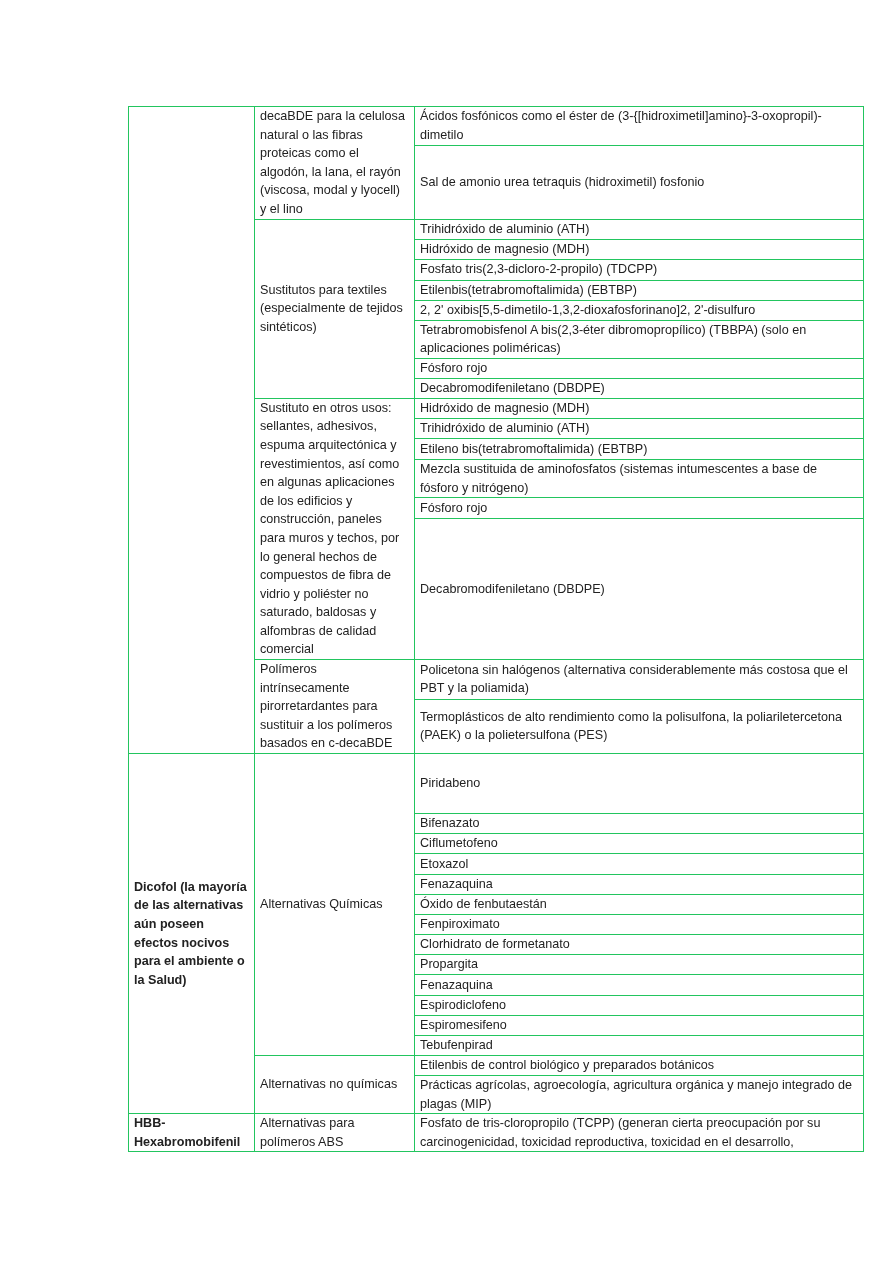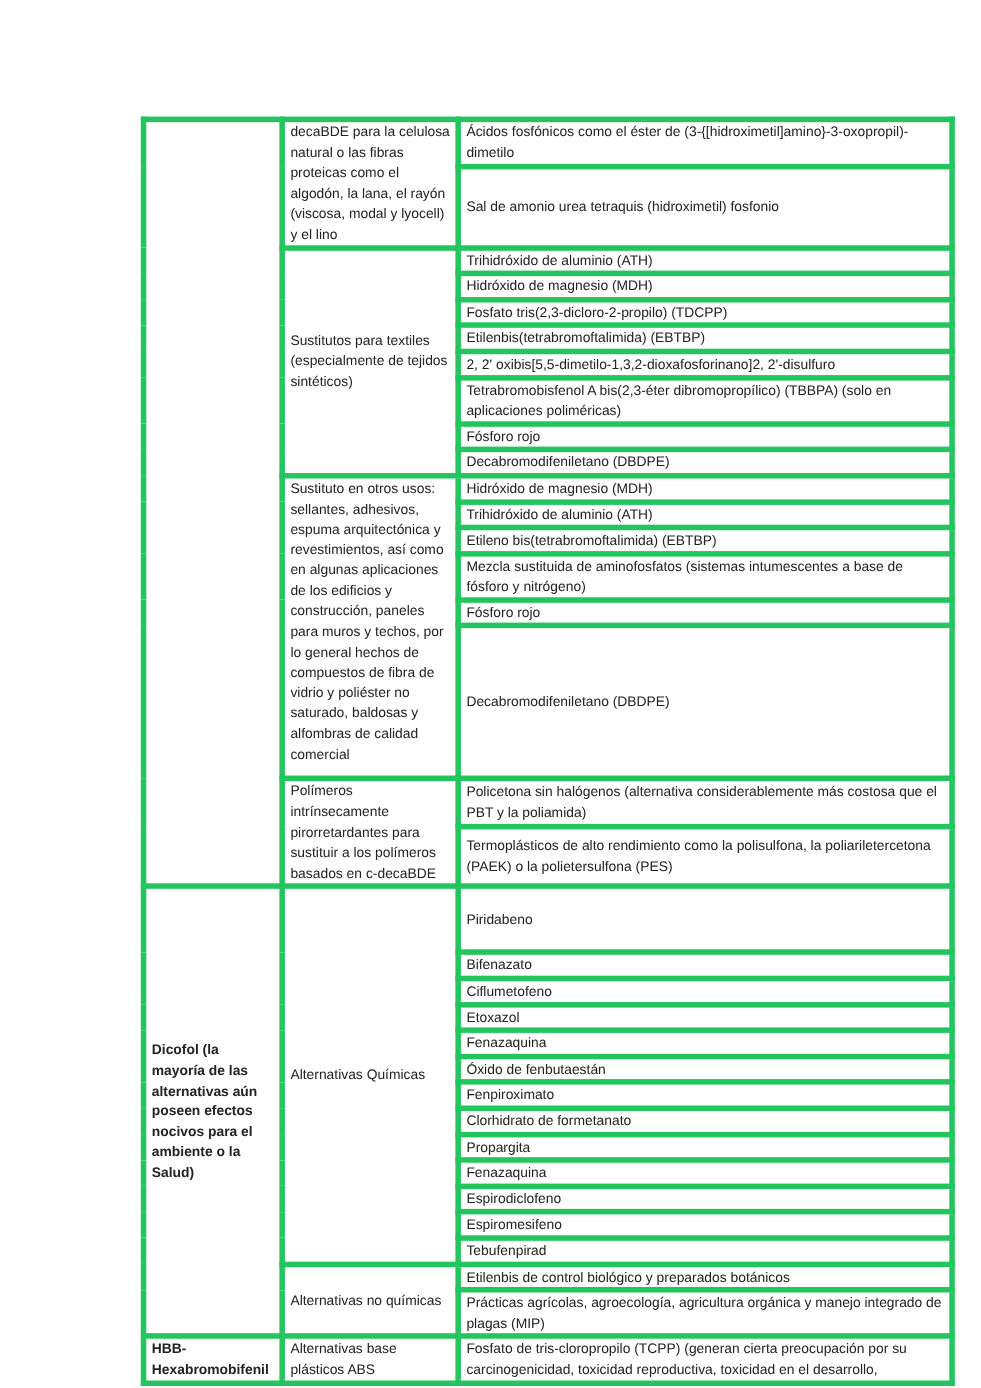--- a/index.html
+++ b/index.html
@@ -5,21 +5,21 @@
   html, body { margin: 0; padding: 0; background: #ffffff; }
   body { width: 892px; height: 1262px; position: relative; overflow: hidden;
          font-family: "Liberation Sans", "DejaVu Sans", sans-serif; color: #222; }
   .page { position: absolute; left: 0; top: 0; width: 892px; height: 1262px; background: #fff; }
   table.alt-table {
     position: absolute; left: 128px; top: 106px; width: 735px;
     border-collapse: collapse; table-layout: fixed;
     font-size: 12.6px; line-height: 18.6px;
   }
   table.alt-table td {
-    border: 5px solid #22c55e; padding: 0 5px 0 5px; vertical-align: middle;
+    border: 1px solid #22c55e; padding: 0 5px 0 5px; vertical-align: middle;
     word-wrap: break-word;
   }
   td.c1 { font-weight: bold; }
   td.c2 { vertical-align: middle; }
   .col1 { width: 126px; }
   .col2 { width: 160px; }
   .col3 { width: 449px; }
 </style>
 </head>
 <body>
@@ -141,18 +141,18 @@
     <tr style="height:20px">
       <td class="c2" rowspan="2">Alternativas no químicas</td>
       <td>Etilenbis de control biológico y preparados botánicos</td>
     </tr>
     <tr style="height:38px">
           <td>Prácticas agrícolas, agroecología, agricultura orgánica y manejo integrado de plagas (MIP)</td>
         </tr>
 
     <tr style="height:37px">
       <td class="c1">HBB-Hexabromobifenil</td>
-      <td class="c2">Alternativas base plásticos ABS</td>
+      <td class="c2">Alternativas para polímeros ABS</td>
       <td>Fosfato de tris-cloropropilo (TCPP) (generan cierta preocupación por su carcinogenicidad, toxicidad reproductiva, toxicidad en el desarrollo,</td>
     </tr>
   </tbody>
 </table>
 </div>
 
 </body></html>

